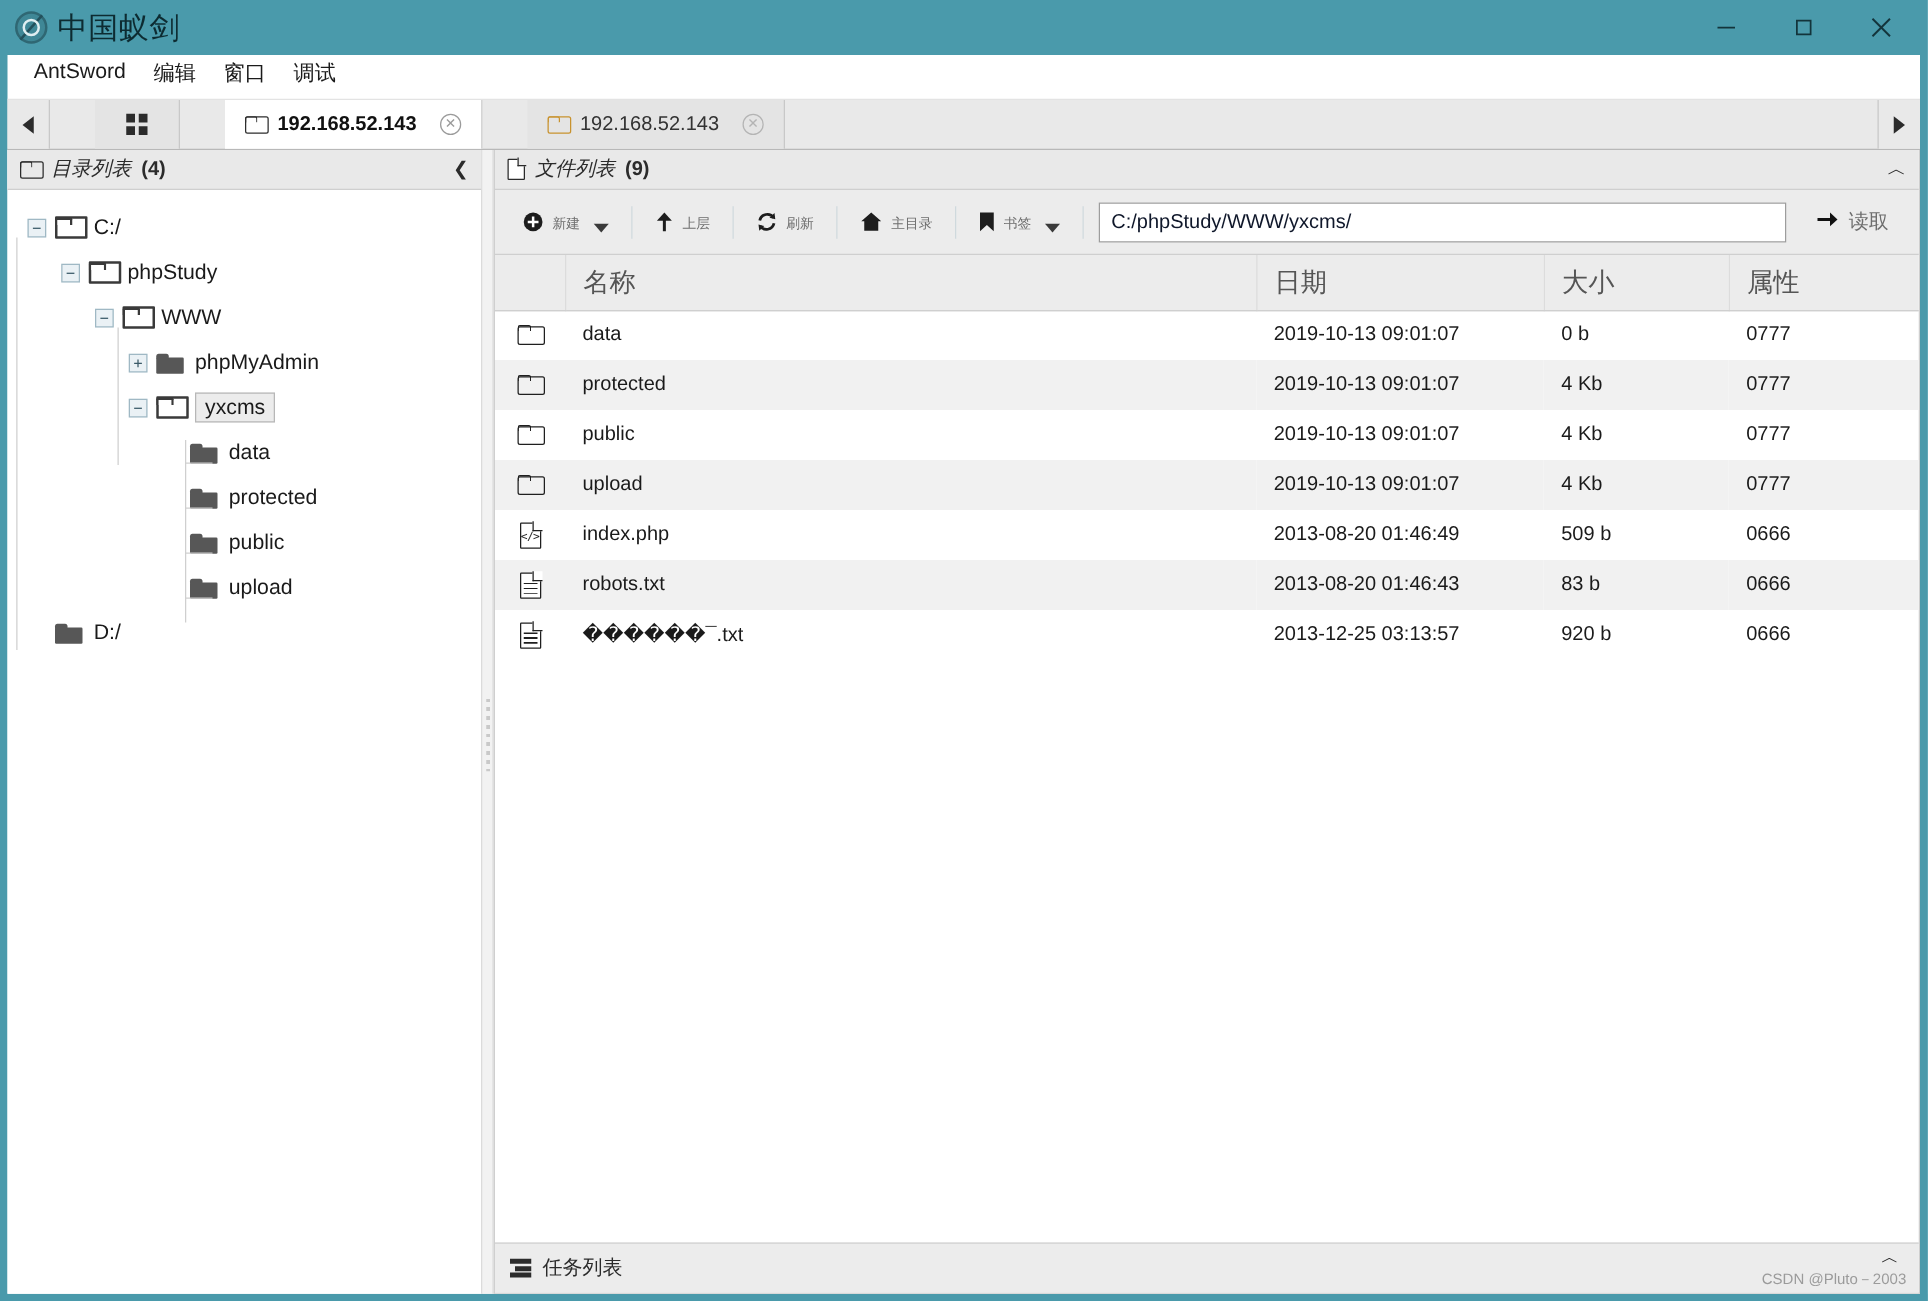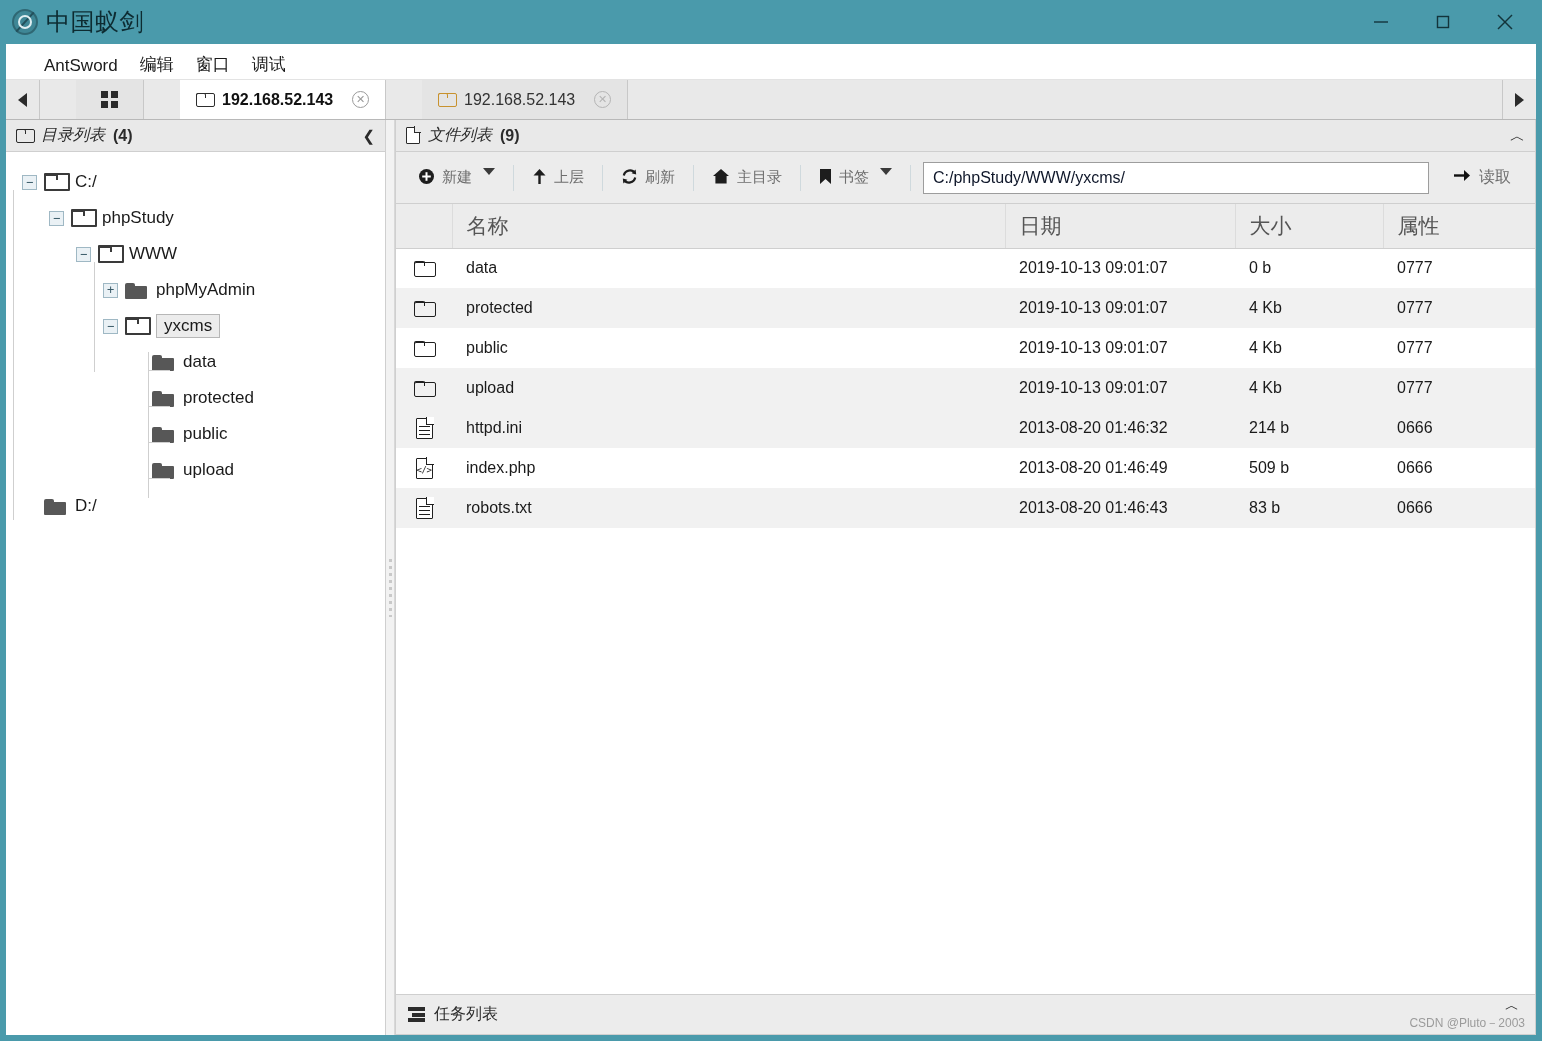--- a/index.html
+++ b/index.html
@@ -79,22 +79,22 @@
     color: #13343b;
   }
   .win-btn svg { display: block; }
 
   
   #menubar {
     height: 36px;
     min-height: 36px;
     background: #ffffff;
     display: flex;
-    align-items: flex-end;
-    padding-left: 27px;
+    align-items: flex-start;
+    padding-left: 10px;
     border-bottom: 1px solid #e3e3e3;
   }
   .menu-item {
     font-size: 17px;
     color: #1b1b1b;
     padding: 3px 11px;
     white-space: nowrap;
   }
 
   
@@ -335,24 +335,24 @@
     min-height: 52px;
     background: #ececec;
     border-bottom: 1px solid #cfcfcf;
     display: flex;
     align-items: center;
     padding: 0 8px;
     gap: 0;
   }
   .tb-btn {
     display: flex;
-    align-items: flex-start;
+    align-items: flex-end;
     gap: 7px;
     padding: 6px 14px;
-    font-size: 15px;
+    font-size: 11px;
     color: #6e6e6e;
     white-space: nowrap;
   }
   .tb-btn .ticon { color: #1d1d1d; font-size: 16px; display: inline-flex; align-items: center; }
   .tb-caret {
     width: 0; height: 0;
     border-left: 6px solid transparent;
     border-right: 6px solid transparent;
     border-top: 7px solid #3a3a3a;
     margin-left: 4px;
@@ -752,41 +752,41 @@
                 <td class="c-size">4 Kb</td>
                 <td class="c-attr">0777</td>
               </tr>
               <tr class="alt">
                 <td class="c-icon"><span class="ic ic-folder"></span></td>
                 <td class="c-name">upload</td>
                 <td class="c-date">2019-10-13 09:01:07</td>
                 <td class="c-size">4 Kb</td>
                 <td class="c-attr">0777</td>
               </tr>
-              <tr class="alt">
-                <td class="c-icon"><span class="ic ic-text"><span class="lines"></span></span></td>
-                <td class="c-name">httpd.ini</td>
-                <td class="c-date">2013-08-20 01:46:32</td>
-                <td class="c-size">214 b</td>
-                <td class="c-attr">0666</td>
-              </tr>
               <tr class="">
                 <td class="c-icon"><span class="ic ic-code"><span class="cc">&lt;/&gt;</span></span></td>
                 <td class="c-name">index.php</td>
                 <td class="c-date">2013-08-20 01:46:49</td>
                 <td class="c-size">509 b</td>
                 <td class="c-attr">0666</td>
               </tr>
               <tr class="alt">
                 <td class="c-icon"><span class="ic ic-text"><span class="lines"></span></span></td>
                 <td class="c-name">robots.txt</td>
                 <td class="c-date">2013-08-20 01:46:43</td>
                 <td class="c-size">83 b</td>
                 <td class="c-attr">0666</td>
               </tr>
+              <tr class="">
+                <td class="c-icon"><span class="ic ic-text"><span class="lines"></span></span></td>
+                <td class="c-name">������¯.txt</td>
+                <td class="c-date">2013-12-25 03:13:57</td>
+                <td class="c-size">920 b</td>
+                <td class="c-attr">0666</td>
+              </tr>
             </tbody>
         </table>
       </div>
 
       <div id="taskbar">
         <span class="list-icon">
             <i></i>
             <i></i>
             <i></i>
           </span>

